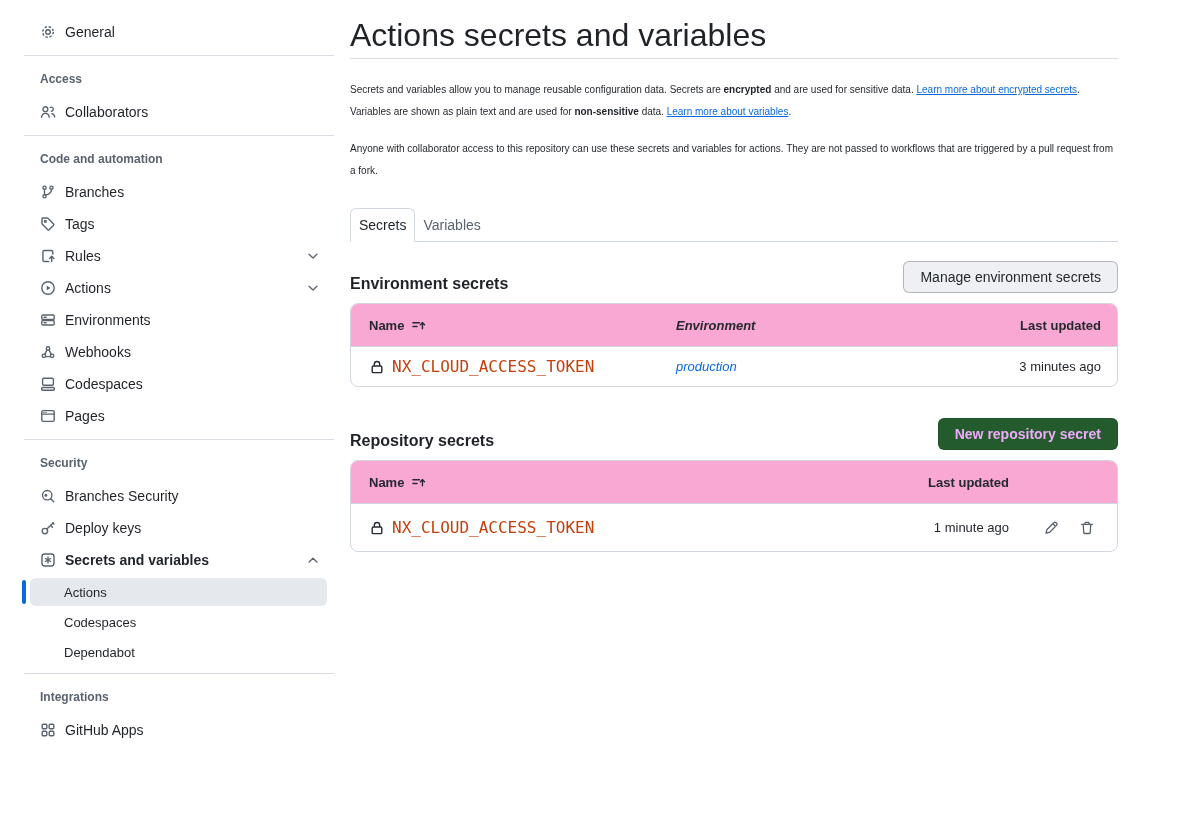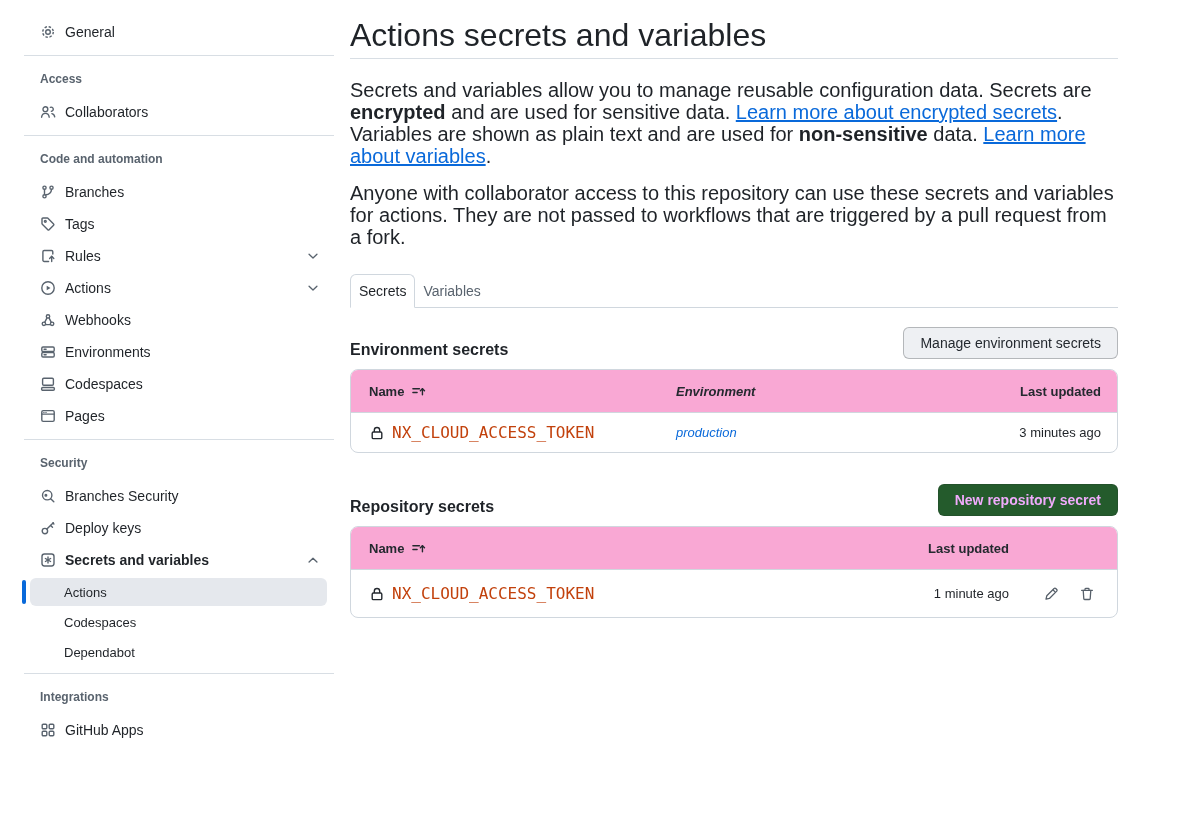--- a/index.html
+++ b/index.html
@@ -22,21 +22,21 @@
     margin:2px 7px 2px 6px; padding-left:34px; font-size:13px; border-radius:6px;
     cursor:pointer; color:#1f2328; }
   .sub-item.selected { background:#e5e8ed; }
   .sub-item.selected .accent-bar { position:absolute; left:-8px; top:2px;
     width:4px; height:24px; border-radius:2px; background:#0969da; }
 
   
   .main { position:absolute; left:350px; top:0; width:768px; }
   .page-title { margin-top:21px; font-size:32px; font-weight:400; line-height:28px; }
   .title-rule { border-top:1px solid #d8dee4; margin-top:9px; }
-  .para { margin-top:20px; font-size:20px; line-height:22px; color:#1f2328; }
+  .para { margin-top:20px; font-size:10px; line-height:22px; color:#1f2328; }
   .para.second { margin-top:15px; }
   .para a { color:#0969da; text-decoration:underline; cursor:pointer; }
   .para b { font-weight:700; }
 
   .tabnav { display:flex; align-items:flex-end; margin-top:26px;
     border-bottom:1px solid #d0d7de; }
   .tab { font-size:14px; padding:8px 8px; cursor:pointer; }
   .tab.active { background:#fff; border:1px solid #d0d7de; border-bottom:1px solid #fff;
     border-radius:6px 6px 0 0; margin-bottom:-1px; color:#1f2328; }
   .tab.inactive { color:#59636e; }
@@ -159,41 +159,41 @@
     <span class="chev">
       <svg width="14" height="14" viewBox="0 0 16 16" fill="none" stroke="currentColor" stroke-width="1.5" stroke-linecap="round" stroke-linejoin="round">
           <path d="M3.5 6l4.5 4.3L12.5 6"></path>
         </svg>
     </span>
   </div>
 
   <div class="nav-item">
     <span class="ico">
       <svg viewBox="0 0 16 16" fill="none" stroke="currentColor" stroke-width="1.4" stroke-linecap="round">
+          <rect x="1.8" y="3" width="12.4" height="4.5" rx="1.2"></rect>
+          <rect x="1.8" y="8.5" width="12.4" height="4.5" rx="1.2"></rect>
+          <path d="M4.1 5.2h2"></path>
+          <path d="M4.1 10.8h2"></path>
+        </svg>
+    </span>
+    <span>Environments</span>
+  </div>
+
+  <div class="nav-item">
+    <span class="ico">
+      <svg viewBox="0 0 16 16" fill="none" stroke="currentColor" stroke-width="1.4" stroke-linecap="round">
           <circle cx="8" cy="4.4" r="1.7"></circle>
           <circle cx="3.9" cy="11.8" r="1.7"></circle>
           <circle cx="12.1" cy="11.8" r="1.7"></circle>
           <path d="M7 5.9l-2.2 4.2"></path>
           <path d="M9 5.9l2.2 4.2"></path>
           <path d="M5.8 12.6h4.4"></path>
         </svg>
     </span>
     <span>Webhooks</span>
-  </div>
-
-  <div class="nav-item">
-    <span class="ico">
-      <svg viewBox="0 0 16 16" fill="none" stroke="currentColor" stroke-width="1.4" stroke-linecap="round">
-          <rect x="1.8" y="3" width="12.4" height="4.5" rx="1.2"></rect>
-          <rect x="1.8" y="8.5" width="12.4" height="4.5" rx="1.2"></rect>
-          <path d="M4.1 5.2h2"></path>
-          <path d="M4.1 10.8h2"></path>
-        </svg>
-    </span>
-    <span>Environments</span>
   </div>
 
   <div class="nav-item">
     <span class="ico">
       <svg viewBox="0 0 16 16" fill="none" stroke="currentColor" stroke-width="1.4">
           <rect x="2.6" y="2.3" width="10.8" height="7" rx="1.2"></rect>
           <rect x="1.6" y="11.5" width="12.8" height="2.8" rx="1.2"></rect>
         </svg>
     </span>
     <span>Codespaces</span>

